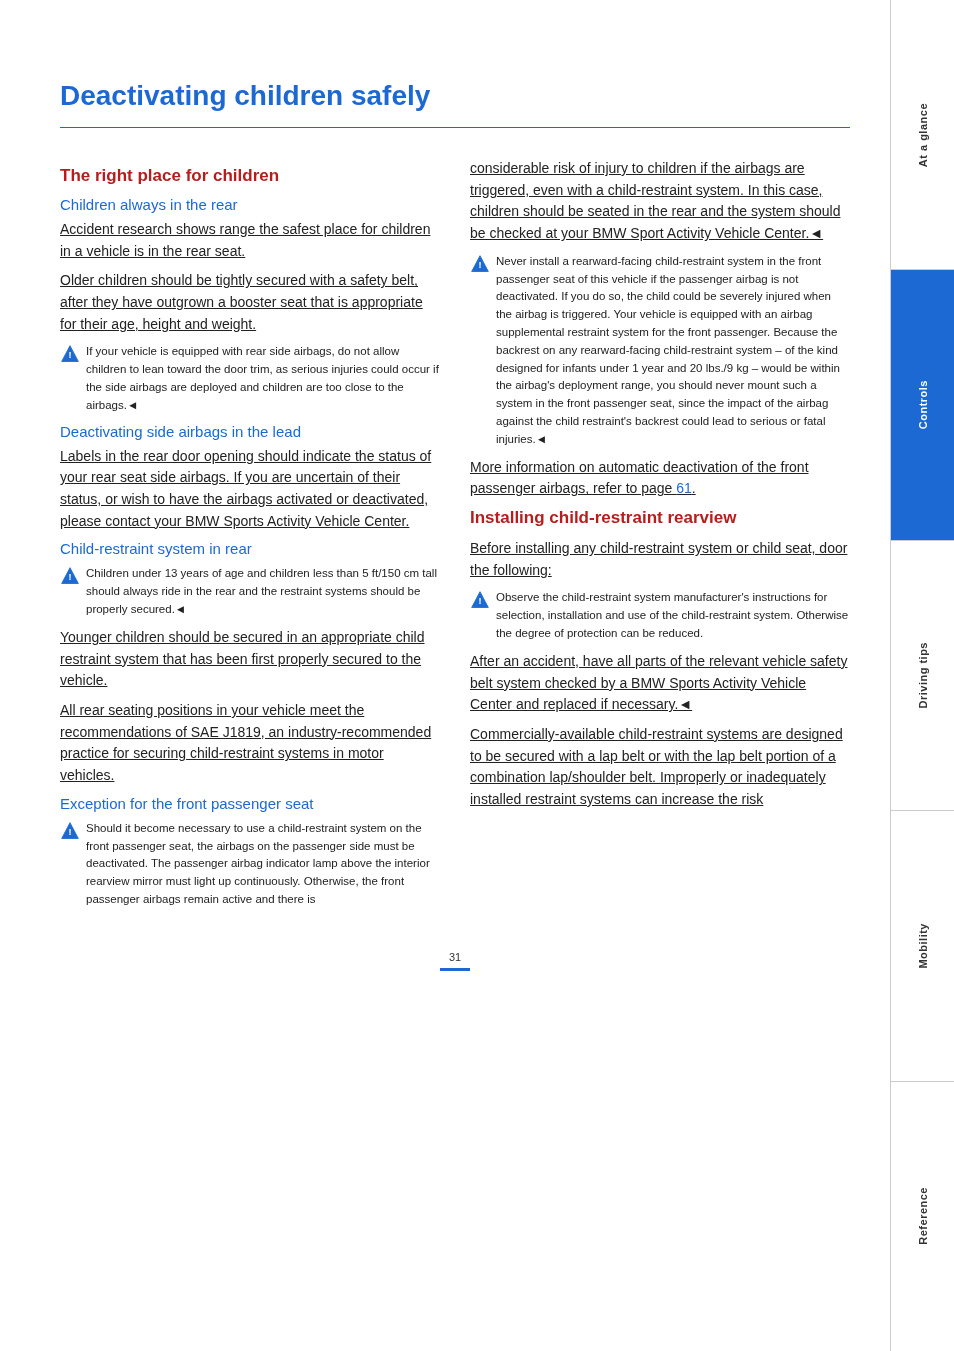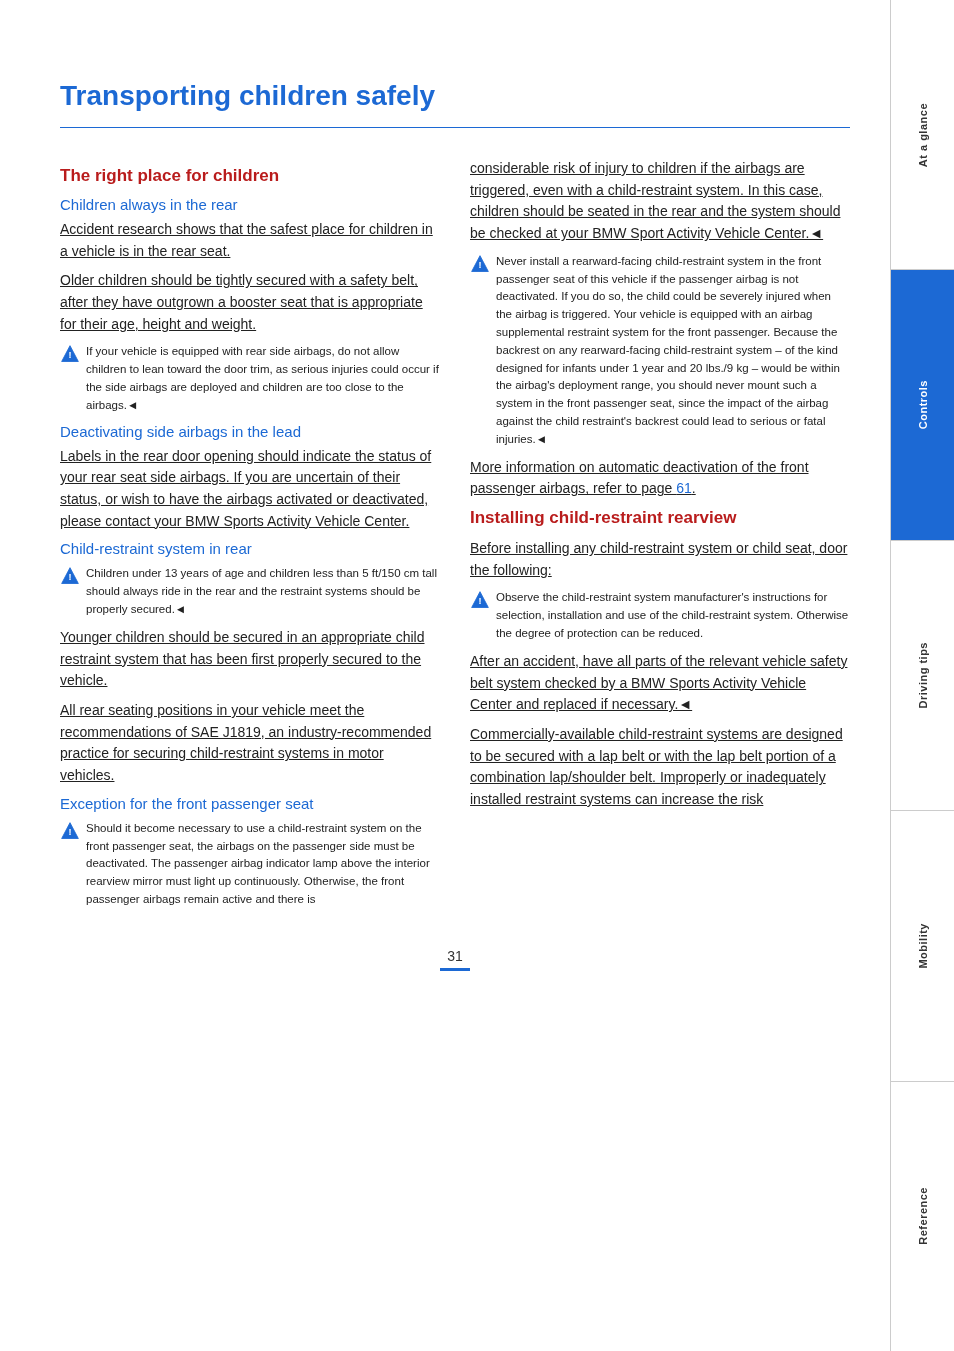--- a/index.html
+++ b/index.html
@@ -110,21 +110,21 @@
     .warning-text {
       font-size: 11.5px;
       color: #222;
       line-height: 1.55;
     }
     .page-num-area {
       text-align: center;
       margin-top: 30px;
     }
     .page-num {
-      font-size: 14px;
+      font-size: 11px;
       color: #333;
     }
     .page-num-bar {
       width: 30px;
       height: 3px;
       background: #1c69d4;
       margin: 3px auto 0;
     }
     .blue-link {
       color: #1c69d4;
@@ -138,29 +138,29 @@
       margin-top: 8px;
       margin-bottom: 10px;
     }
   </style>
 </head>
 <body>
 
 <div class="page-container">
   <div class="main-content">
 
-    <div class="page-title">Transporting children safely</div>
+    <div class="page-title">Deactivating children safely</div>
 
     <div class="two-col">
 
       <div class="col-left">
         <div class="section-title">The right place for children</div>
 
         <div class="section-heading">Children always in the rear</div>
-        <p class="body-text">Accident research shows that the safest place for children in a vehicle is in the rear seat.</p>
+        <p class="body-text">Accident research shows range the safest place for children in a vehicle is in the rear seat.</p>
         <p class="body-text">Older children should be tightly secured with a safety belt, after they have outgrown a booster seat that is appropriate for their age, height and weight.</p>
         <div class="warning-box">
           <div class="warning-icon">
             <svg viewBox="0 0 24 24" fill="none" xmlns="http://www.w3.org/2000/svg">
               <path d="M12 2L2 21h20L12 2z" fill="#1c69d4" stroke="#1c69d4" stroke-width="1"></path>
               <text x="12" y="17" text-anchor="middle" fill="white" font-size="11" font-weight="bold">!</text>
             </svg>
           </div>
           <span class="warning-text">If your vehicle is equipped with rear side airbags, do not allow children to lean toward the door trim, as serious injuries could occur if the side airbags are deployed and children are too close to the airbags.◄</span>
         </div>

